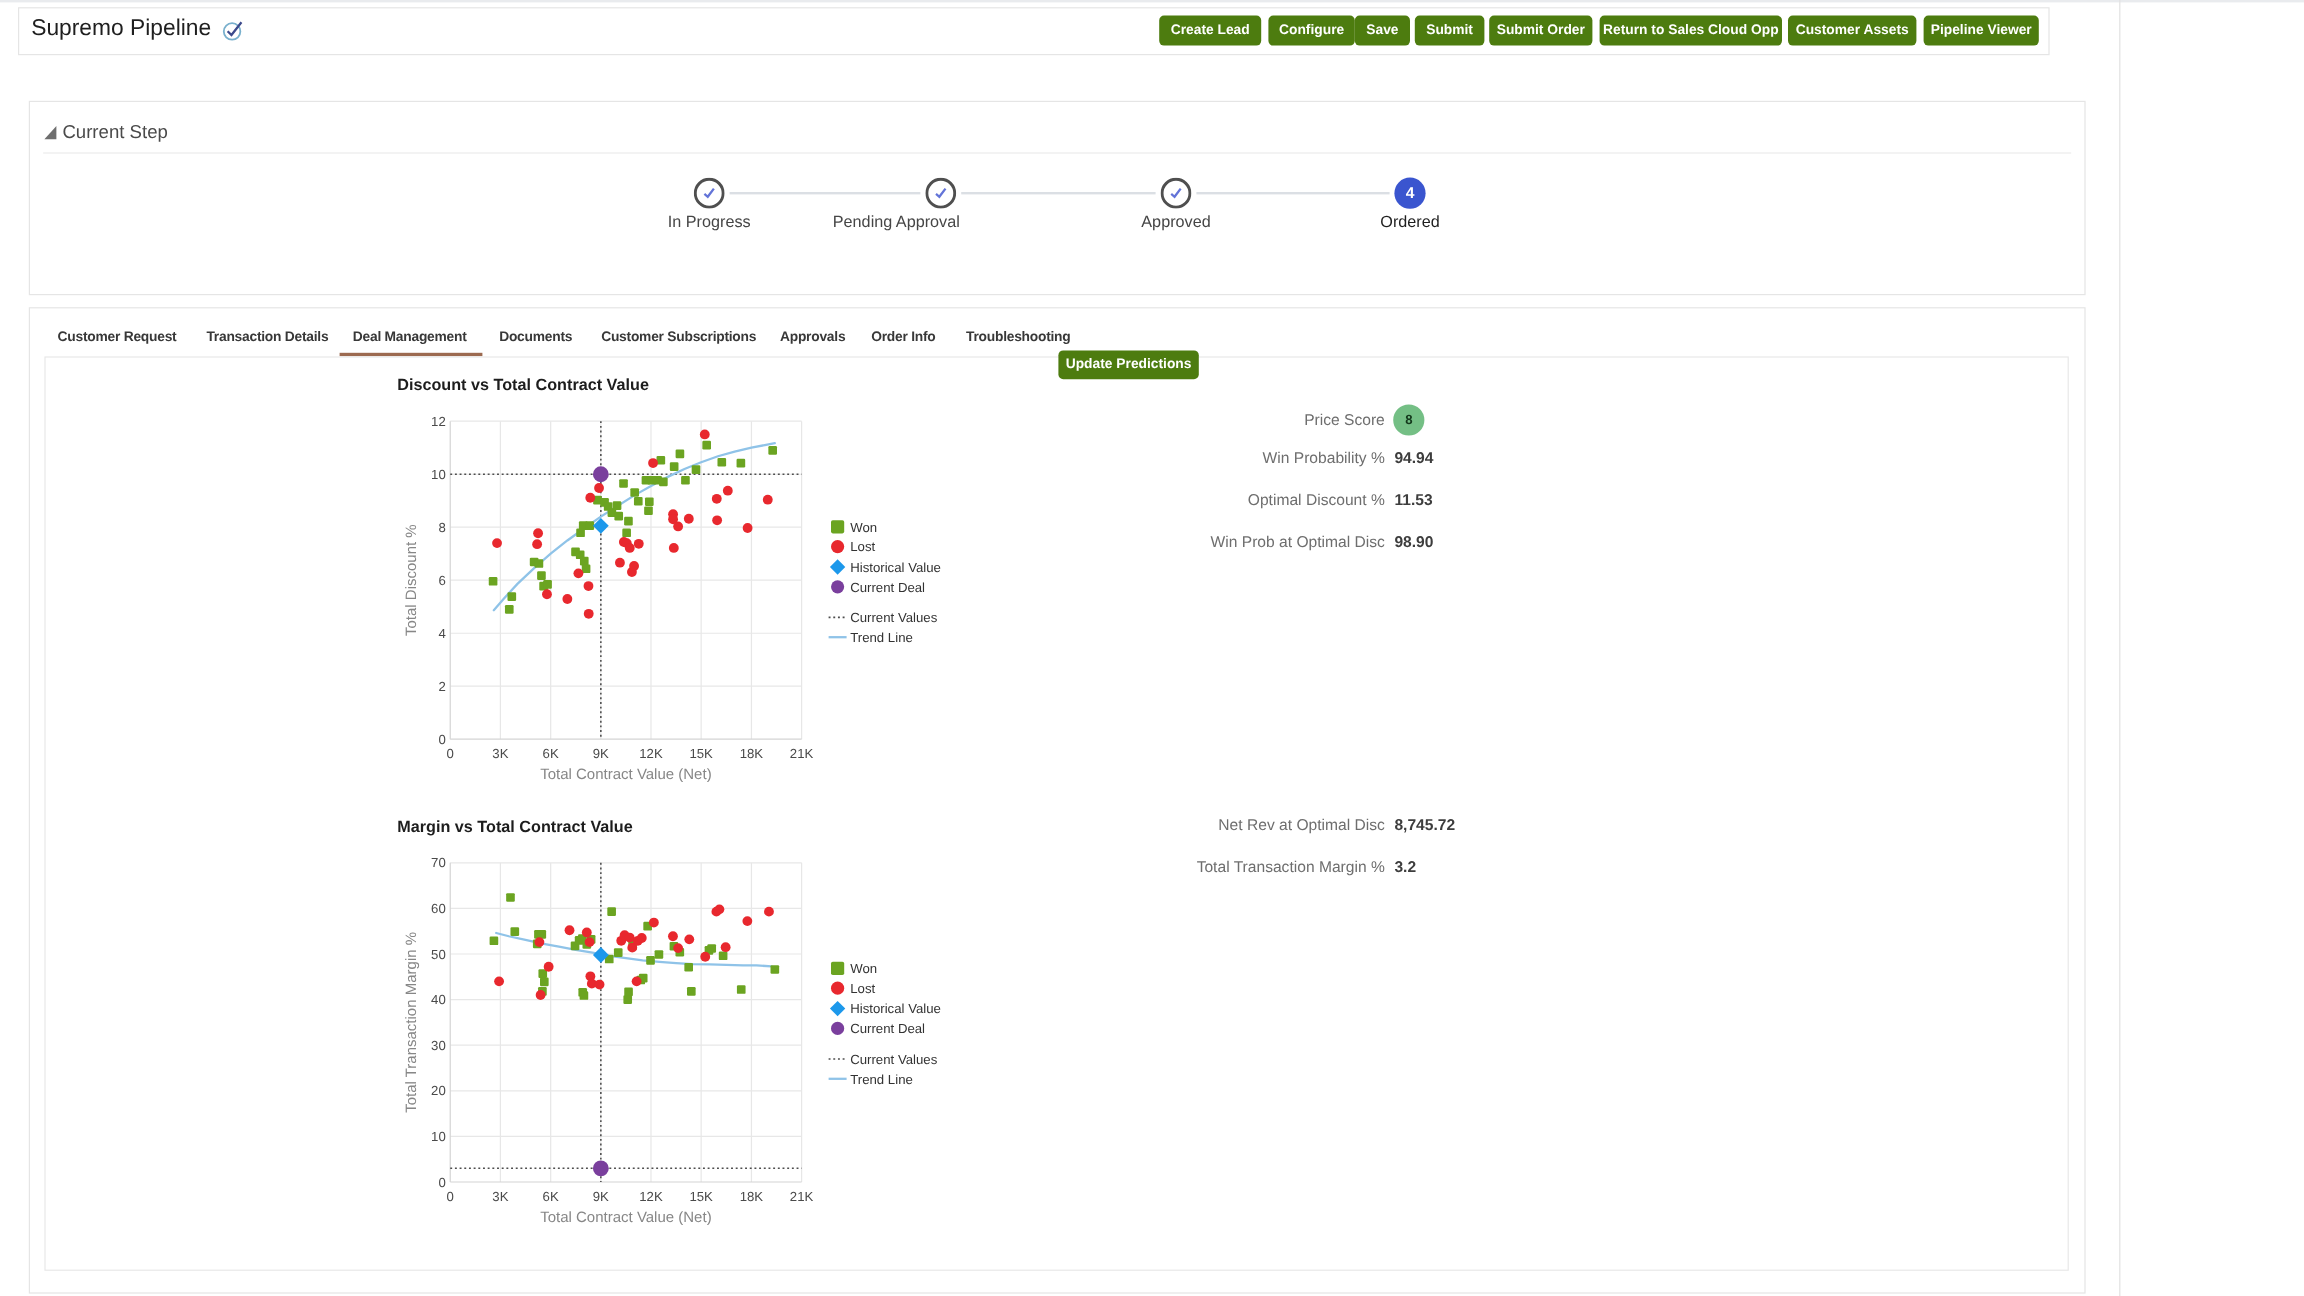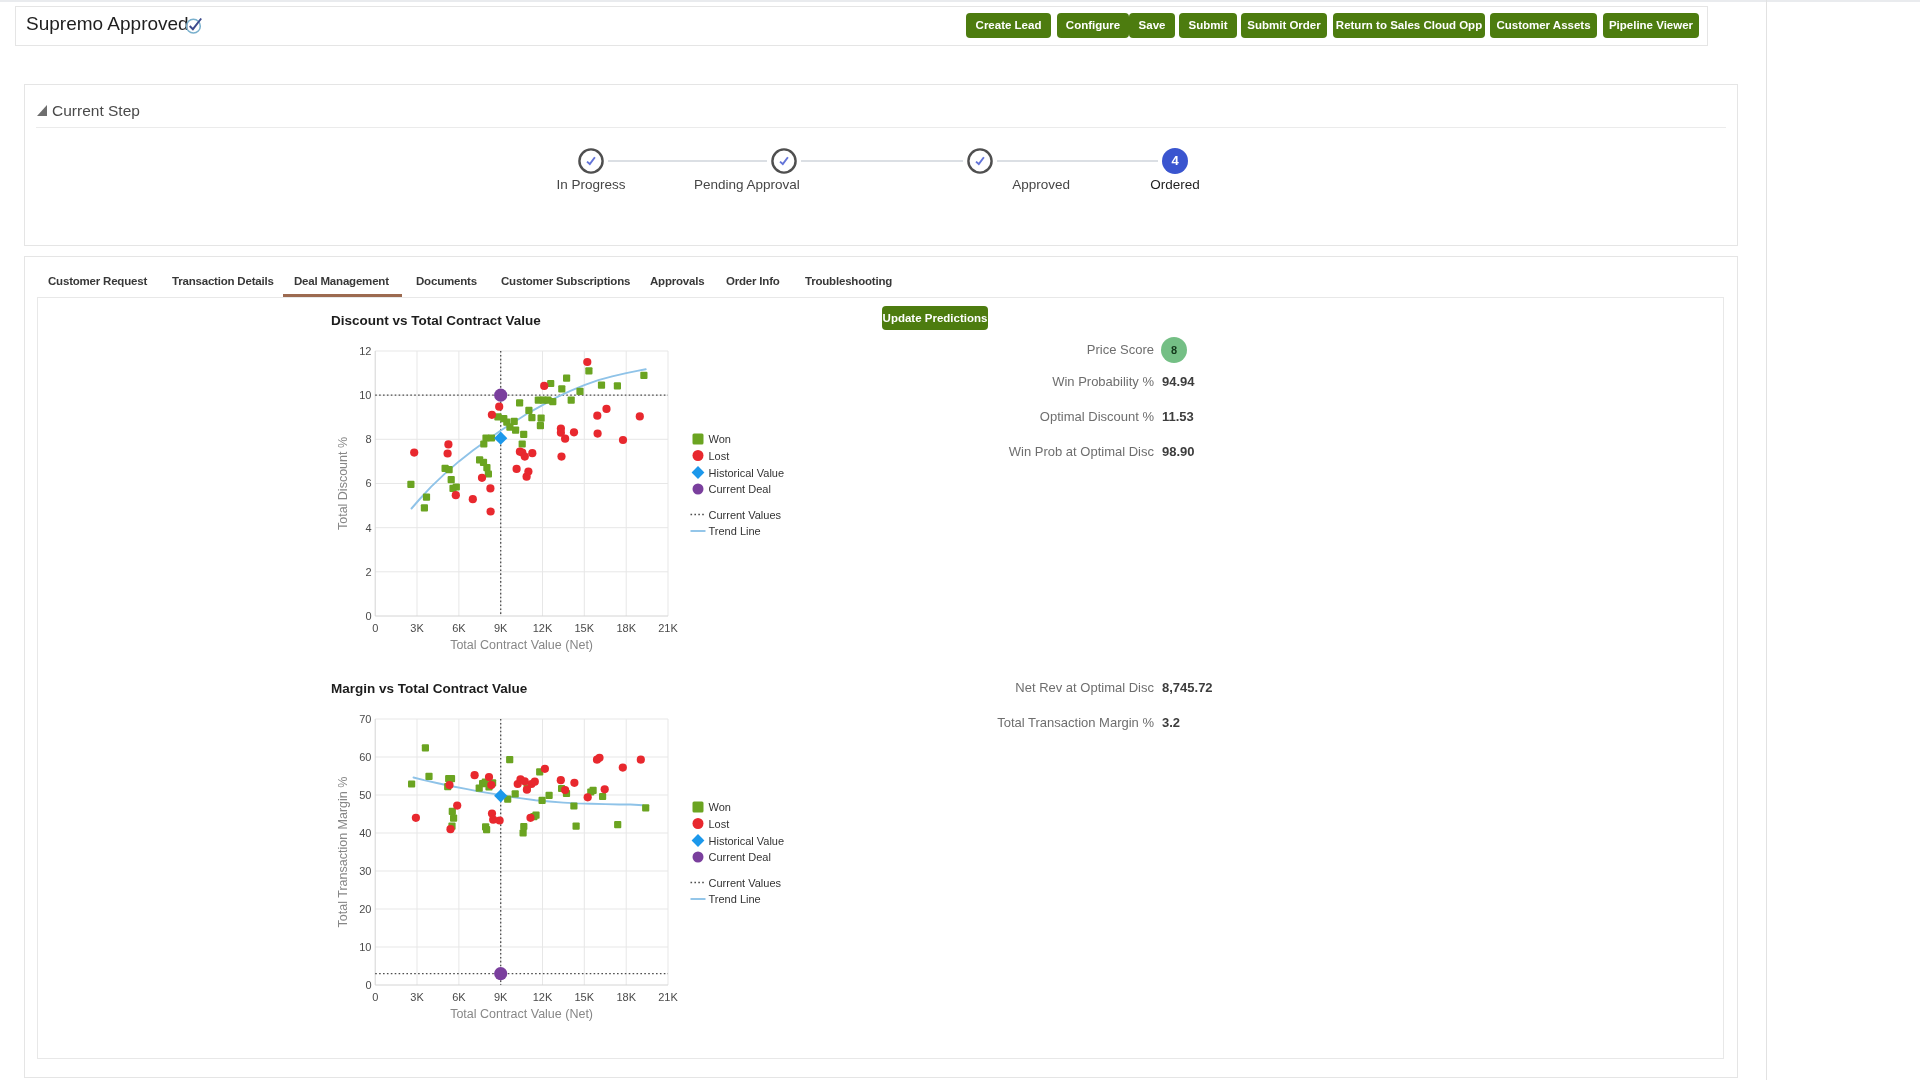--- a/index.html
+++ b/index.html
@@ -13,21 +13,21 @@
   font-size:13px; color:#6e6e6e; height:18px; line-height:18px; }
 .fval { position:absolute; left:1162px; font-size:13px; font-weight:bold;
   color:#3d3d3d; height:18px; line-height:18px; }
 </style>
 </head>
 <body>
 <div style="position:absolute;left:0;top:0;width:1920px;height:2px;background:#e9ebee"></div>
 <div style="position:absolute;left:1766px;top:0;width:1px;height:1080px;background:#e2e2e2"></div>
 
 <div style="position:absolute;left:15px;top:6px;width:1693px;height:40px;border:1px solid #e5e5e5;background:#fff"></div>
-<div style="position:absolute;left:26px;top:13px;font-size:19px;color:#1f1f1f">Supremo Approved</div>
+<div style="position:absolute;left:26px;top:13px;font-size:19px;color:#1f1f1f">Supremo Pipeline</div>
 <svg style="position:absolute;left:185px;top:14px" width="22" height="22">
   <circle cx="8.4" cy="12.2" r="6.9" fill="none" stroke="#79b0cd" stroke-width="1.5"></circle>
   <path d="M4.7 12 L7.9 15.2 L16.2 4.5" fill="none" stroke="#3d4a8c" stroke-width="1.9"></path>
 </svg>
 <div class="btn" style="left:966px;width:85px">Create Lead</div>
 <div class="btn" style="left:1057px;width:72px">Configure</div>
 <div class="btn" style="left:1129px;width:46px">Save</div>
 <div class="btn" style="left:1179px;width:58px">Submit</div>
 <div class="btn" style="left:1241px;width:86px">Submit Order</div>
 <div class="btn" style="left:1333px;width:152px">Return to Sales Cloud Opp</div>
@@ -51,36 +51,36 @@
     <circle cx="13" cy="13" r="11.6" fill="#fff" stroke="#4f4f4f" stroke-width="2.4"></circle>
     <path d="M9 13.6 L11.8 16 L16.9 9.2" fill="none" stroke="#6374d8" stroke-width="1.9"></path>
   </svg>
 <svg style="position:absolute;left:967.0px;top:148px" width="26" height="26">
     <circle cx="13" cy="13" r="11.6" fill="#fff" stroke="#4f4f4f" stroke-width="2.4"></circle>
     <path d="M9 13.6 L11.8 16 L16.9 9.2" fill="none" stroke="#6374d8" stroke-width="1.9"></path>
   </svg>
 <div style="position:absolute;left:1162px;top:148px;width:26px;height:26px;border-radius:50%;background:#3a55cf;color:#fff;font-size:13px;font-weight:bold;text-align:center;line-height:26px">4</div>
 <div style="position:absolute;left:501px;top:177px;width:180px;text-align:center;font-size:13.5px;font-weight:normal;color:#464646">In Progress</div>
 <div style="position:absolute;left:694px;top:177px;width:180px;text-align:left;font-size:13.5px;font-weight:normal;color:#464646">Pending Approval</div>
-<div style="position:absolute;left:890px;top:177px;width:180px;text-align:right;font-size:13.5px;font-weight:normal;color:#464646">Approved</div>
+<div style="position:absolute;left:890px;top:177px;width:180px;text-align:center;font-size:13.5px;font-weight:normal;color:#464646">Approved</div>
 <div style="position:absolute;left:1085px;top:177px;width:180px;text-align:center;font-size:13.5px;font-weight:normal;color:#1f1f1f">Ordered</div>
 
 <div style="position:absolute;left:24px;top:256px;width:1714px;height:822px;border:1px solid #e5e5e5;background:#fff"></div>
 <div class="tab" style="left:48px">Customer Request</div>
 <div class="tab" style="left:172px">Transaction Details</div>
 <div class="tab" style="left:294px">Deal Management</div>
 <div class="tab" style="left:416px">Documents</div>
 <div class="tab" style="left:501px">Customer Subscriptions</div>
 <div class="tab" style="left:650px">Approvals</div>
 <div class="tab" style="left:726px">Order Info</div>
 <div class="tab" style="left:805px">Troubleshooting</div>
 <div style="position:absolute;left:283px;top:294px;width:119px;height:3px;background:#9c6a50"></div>
 <div style="position:absolute;left:37px;top:297px;width:1687px;height:762px;border:1px solid #e8e8e8;background:#fff"></div>
 
-<div class="btn" style="left:882px;top:306px;width:106px;height:24px;line-height:24px">Update Predictions</div>
+<div class="btn" style="left:882px;top:292px;width:117px;height:24px;line-height:24px">Update Predictions</div>
 
 <div style="position:absolute;left:330px;top:305px"><svg width="470" height="372" style="font-family:'Liberation Sans',sans-serif">
 <text x="1" y="20" font-size="13.5" font-weight="bold" fill="#1d1d1d">Discount vs Total Contract Value</text>
 <line x1="87.0" y1="46.0" x2="87.0" y2="311.0" stroke="#e7e7e7" stroke-width="1"></line>
 <line x1="128.9" y1="46.0" x2="128.9" y2="311.0" stroke="#e7e7e7" stroke-width="1"></line>
 <line x1="170.7" y1="46.0" x2="170.7" y2="311.0" stroke="#e7e7e7" stroke-width="1"></line>
 <line x1="212.5" y1="46.0" x2="212.5" y2="311.0" stroke="#e7e7e7" stroke-width="1"></line>
 <line x1="254.3" y1="46.0" x2="254.3" y2="311.0" stroke="#e7e7e7" stroke-width="1"></line>
 <line x1="296.2" y1="46.0" x2="296.2" y2="311.0" stroke="#e7e7e7" stroke-width="1"></line>
 <line x1="338.0" y1="46.0" x2="338.0" y2="311.0" stroke="#e7e7e7" stroke-width="1"></line>

